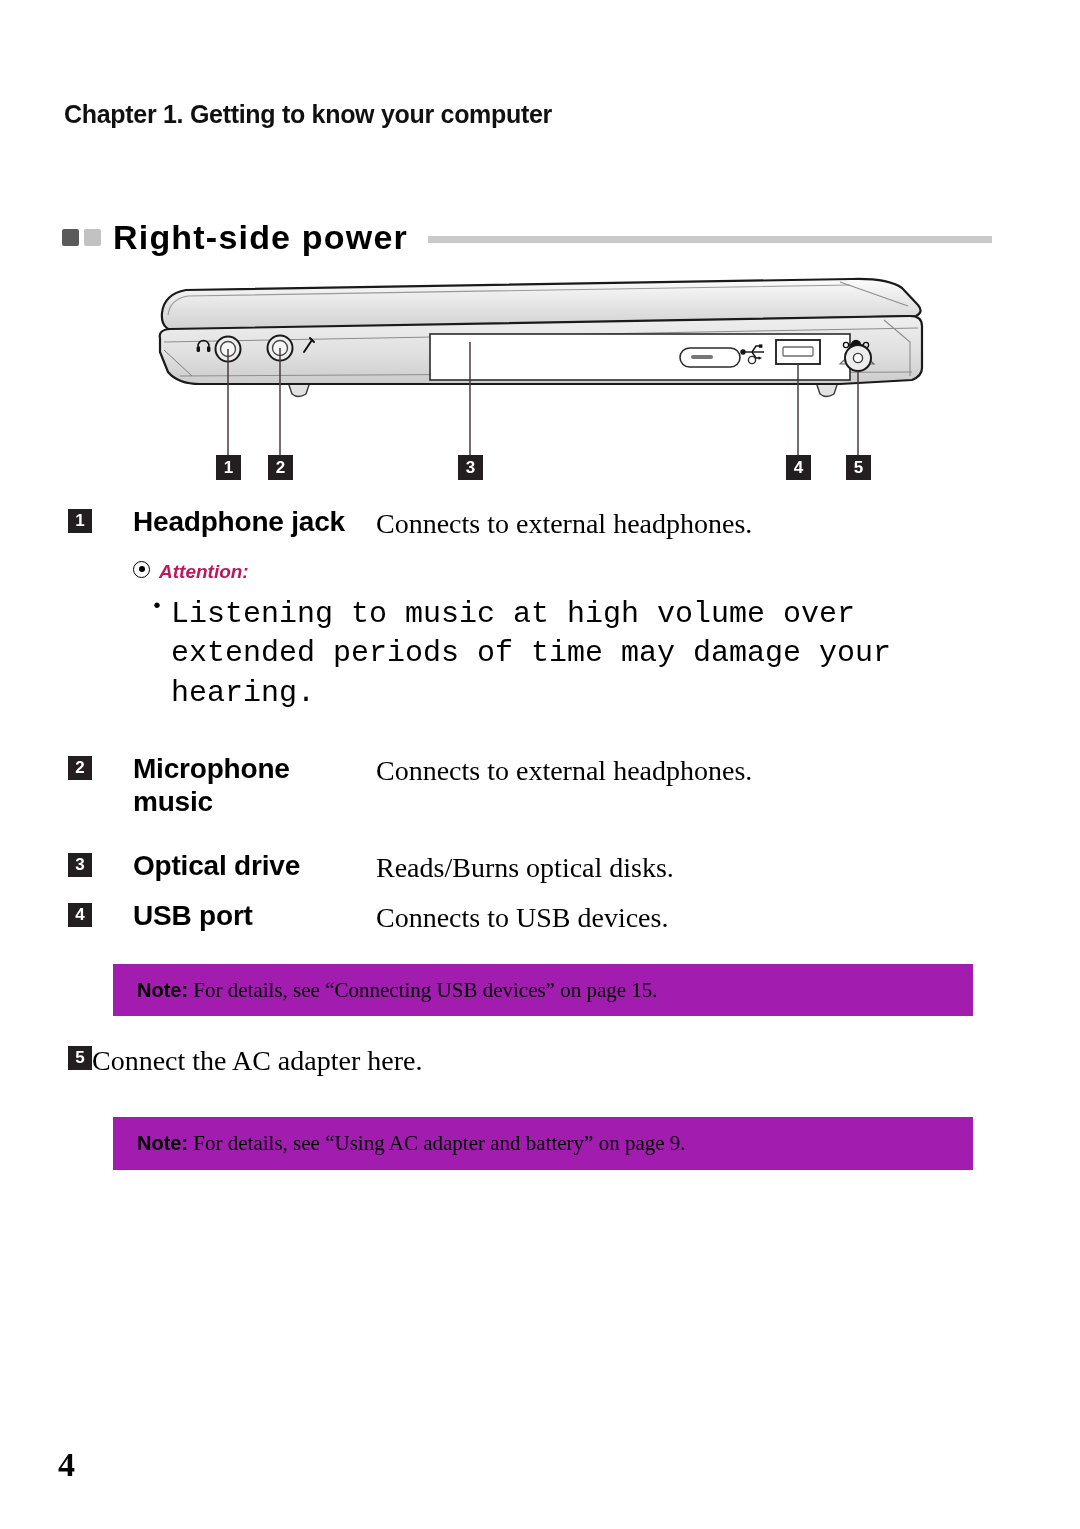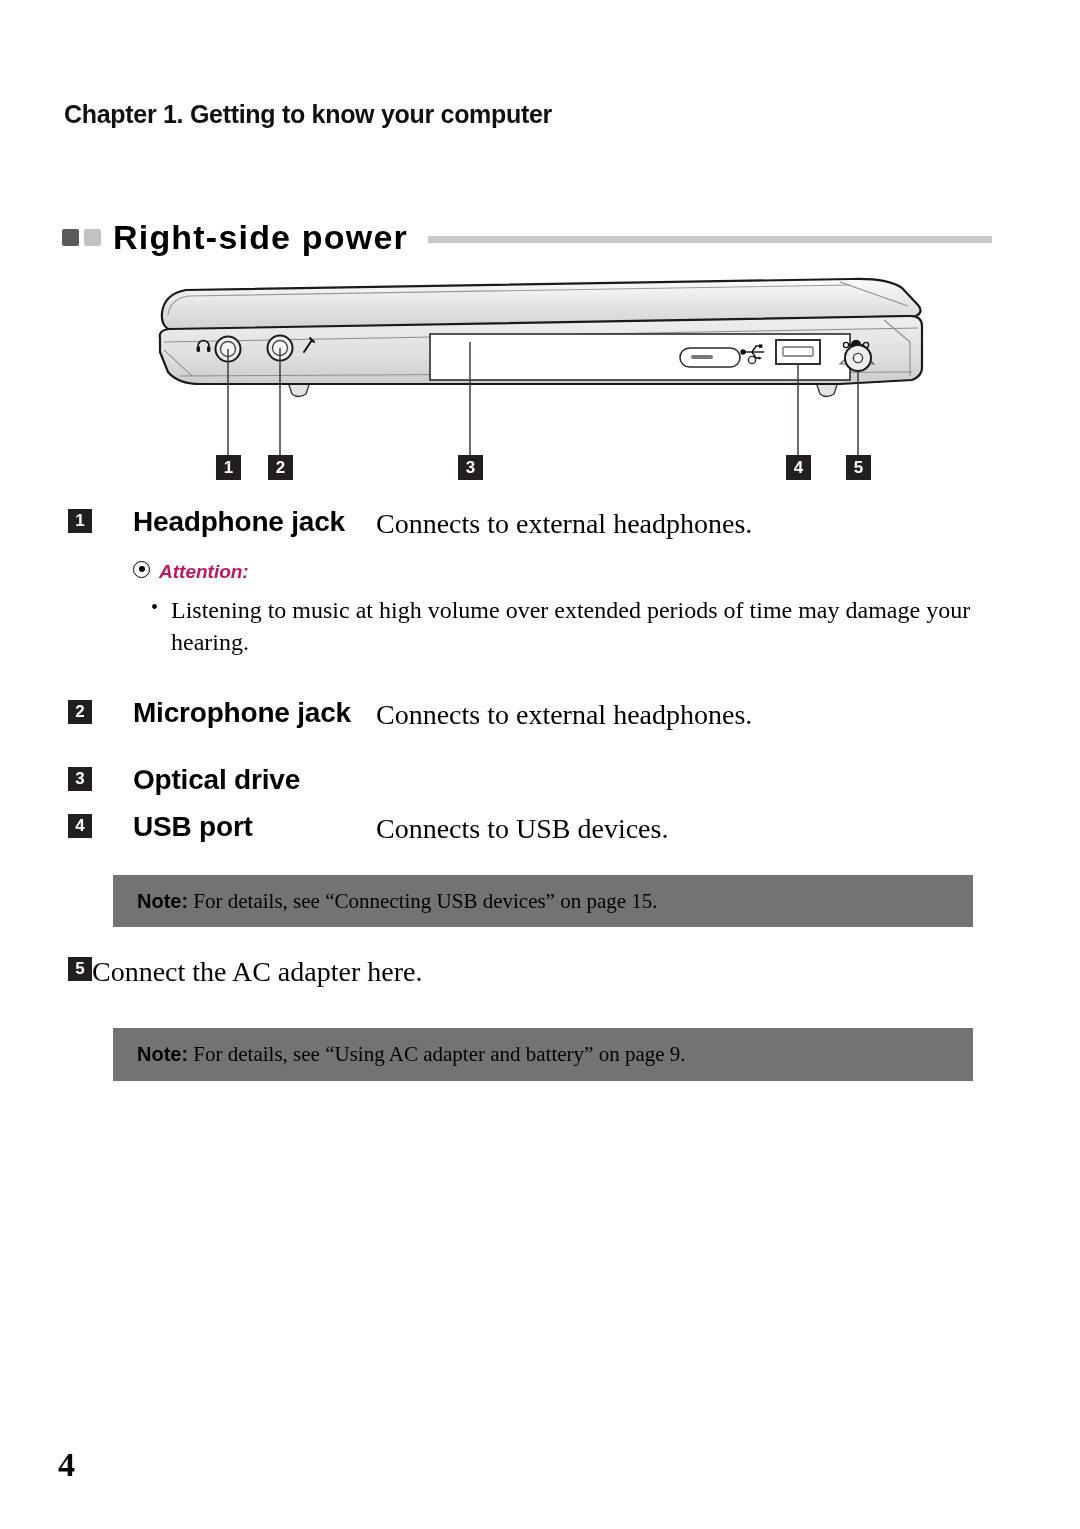--- a/index.html
+++ b/index.html
@@ -152,37 +152,37 @@
     transform: translate(-50%, -50%);
   }
   .attention-list {
     margin: 11px 0 0 0;
     padding: 0;
     list-style: none;
   }
   .attention-list li {
     position: relative;
     padding-left: 38px;
-    font-family: Liberation Serif, serif;
-    font-size: 24px;
+    font-family: Liberation Mono, monospace;
+    font-size: 30px;
     line-height: 1.33;
     max-width: 845px;
     margin-top: 12px;
   }
   .attention-list li::before {
     content: "\2022";
     position: absolute;
     left: 18px;
     top: -1px;
     font-size: 20px;
   }
 
   
   .note {
-    background: #737373;
+    background: #a21caf;
     width: 860px;
     margin-left: 45px;
     padding: 13px 0 13px 24px;
     box-sizing: border-box;
     font-family: "Liberation Serif", serif;
     font-size: 21px;
     line-height: 1.25;
     color: #000;
   }
   .note b {
@@ -329,27 +329,28 @@
       <span class="att-icon"></span>
       <span>Attention:</span>
     </div>
     <ul class="attention-list">
       <li>Listening to music at high volume over extended periods of time may damage your hearing.</li>
     </ul>
   </div>
 
   <div class="item-row" style="margin-top:38px">
     <div class="num-box">2</div>
-    <div class="item-label">Microphone jack</div>
+    <div class="item-label">Microphone music</div>
     <div class="item-desc">Connects to external headphones.</div>
   </div>
 
   <div class="item-row" style="margin-top:31px">
     <div class="num-box">3</div>
     <div class="item-label">Optical drive</div>
+    <div class="item-desc">Reads/Burns optical disks.</div>
   </div>
 
   <div class="item-row" style="margin-top:14px">
     <div class="num-box">4</div>
     <div class="item-label">USB port</div>
     <div class="item-desc">Connects to USB devices.</div>
   </div>
 
   <div class="note" style="margin-top:29px">
     <b>Note:</b><span> For details, see “Connecting USB devices” on page 15.</span>

